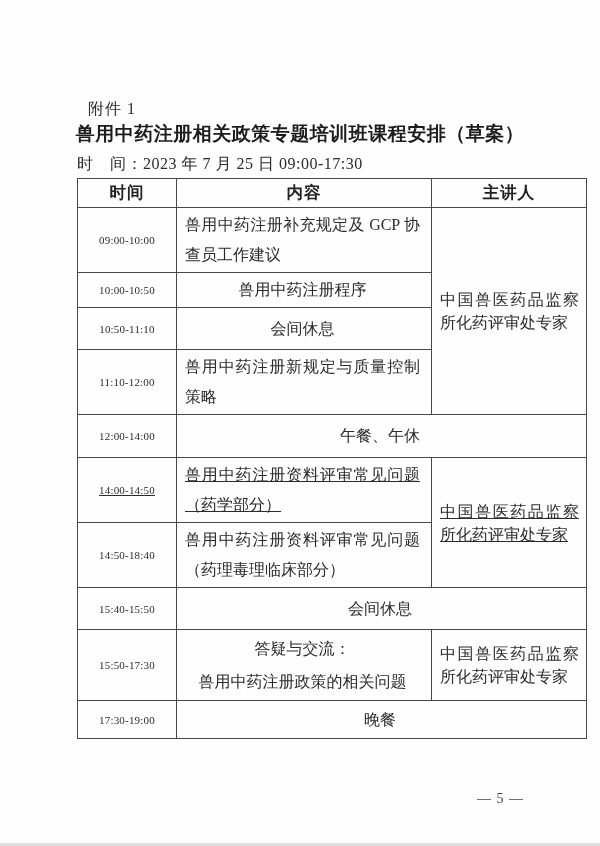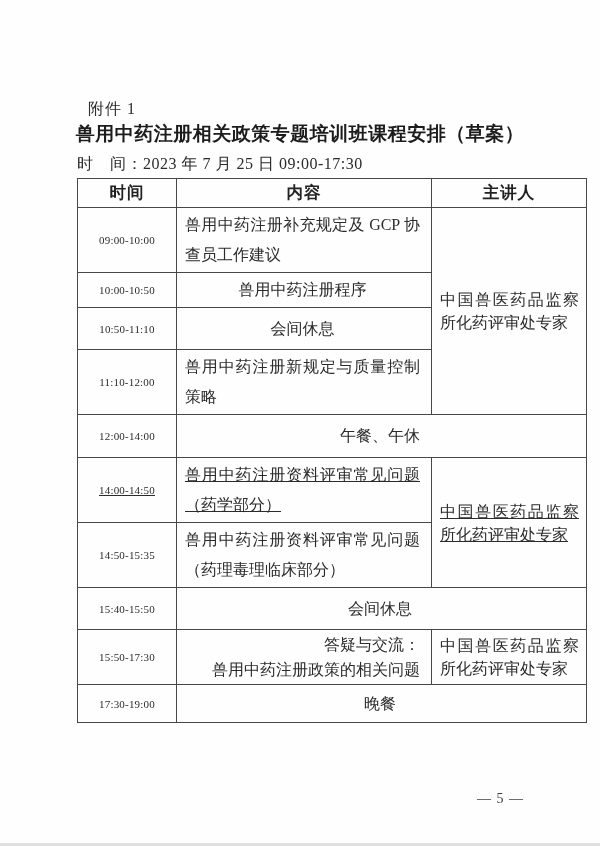--- a/index.html
+++ b/index.html
@@ -75,22 +75,22 @@
     white-space: nowrap;
   }
   td.content-cell {
     text-align: justify;
     padding: 2px 11px 2px 8px;
     line-height: 30px;
   }
   td.content-cell.single { text-align: center; }
   td.content-cell.pre {
     white-space: pre-line;
-    text-align: right;
-    line-height: 25px;
+    text-align: center;
+    line-height: 33px;
   }
   td.speaker-cell {
     text-align: justify;
     padding: 2px 7px 2px 8px;
     line-height: 23px;
   }
 
   .page-number {
     position: absolute; left: 477px; top: 791px;
     font-size: 14px; color: #3a3a40;
@@ -145,21 +145,21 @@
     <tr class="r5">
       <td class="time-cell">12:00-14:00</td>
       <td class="content-cell single" colspan="2">午餐、午休</td>
     </tr>
     <tr class="r6">
       <td class="time-cell">14:00-14:50</td>
       <td class="content-cell">兽用中药注册资料评审常见问题（药学部分）</td>
       <td class="speaker-cell" rowspan="2">中国兽医药品监察所化药评审处专家</td>
     </tr>
     <tr class="r7">
-      <td class="time-cell">14:50-15:35</td>
+      <td class="time-cell">14:50-18:40</td>
       <td class="content-cell">兽用中药注册资料评审常见问题（药理毒理临床部分）</td>
     </tr>
     <tr class="r8">
       <td class="time-cell">15:40-15:50</td>
       <td class="content-cell single" colspan="2">会间休息</td>
     </tr>
     <tr class="r9">
       <td class="time-cell">15:50-17:30</td>
       <td class="content-cell pre">答疑与交流：
 兽用中药注册政策的相关问题</td>

